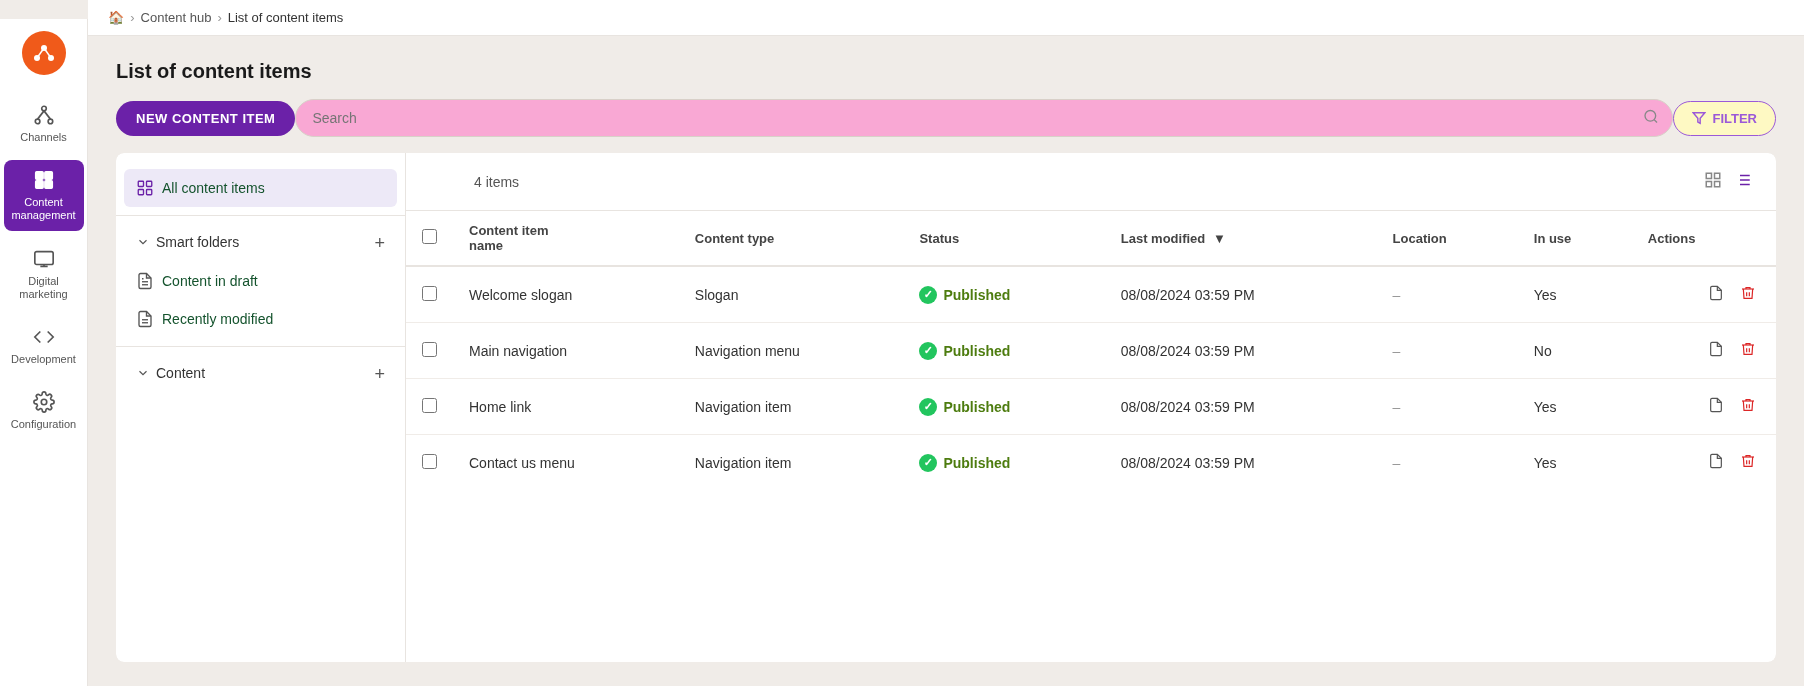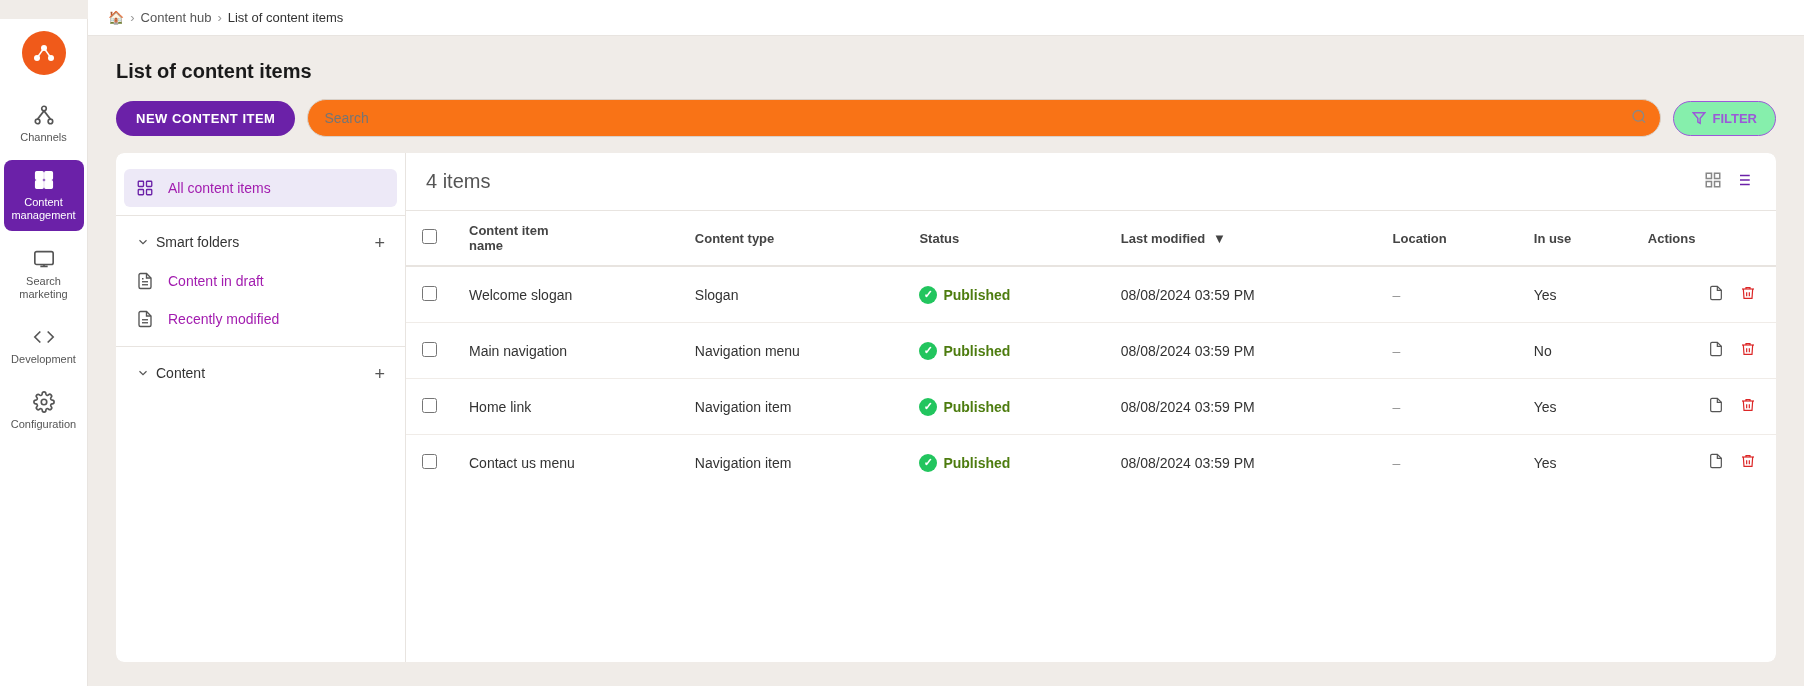--- a/index.html
+++ b/index.html
@@ -70,21 +70,21 @@
       gap: 16px;
     }
 
     .page-title {
       font-size: 20px;
       font-weight: 600;
       color: #1a1a1a;
     }
 
     .toolbar {
-      display: flex; align-items: center; gap: 12px;
+      display: flex; align-items: center; 
     }
 
     .new-content-btn {
       background: #6b21a8;
       color: white;
       border: none;
       border-radius: 24px;
       padding: 10px 20px;
       font-size: 13px;
       font-weight: 600;
@@ -96,34 +96,34 @@
     .search-bar {
       flex: 1;
       position: relative;
     }
     .search-bar input {
       width: 100%;
       padding: 10px 40px 10px 16px;
       border: 1px solid #d8d0c8;
       border-radius: 24px;
       font-size: 14px;
-      background: #f97316;
+      background: #f9a8d4;
       color: #333;
       outline: none;
     }
     .search-icon {
       position: absolute; right: 14px; top: 50%; transform: translateY(-50%);
       color: #888;
     }
 
     .filter-btn {
       display: flex; align-items: center; gap: 6px;
       border: 1.5px solid #9b59d8;
       color: #9b59d8;
-      background: #86efac;
+      background: #fef9c3;
       border-radius: 24px;
       padding: 9px 18px;
       font-size: 13px;
       font-weight: 600;
       cursor: pointer;
       white-space: nowrap;
     }
 
     
     .content-panel {
@@ -139,25 +139,25 @@
     .left-panel {
       width: 290px;
       background: #fff;
       border-radius: 8px 0 0 8px;
       padding: 16px 0;
       flex-shrink: 0;
       border-right: 1px solid #e8e4e0;
     }
 
     .left-panel-item {
-      display: flex; align-items: center; gap: 14px;
+      display: flex; align-items: center; gap: 8px;
       padding: 10px 20px;
       cursor: pointer;
       font-size: 14px;
-      color: #a21caf;
+      color: #14532d;
     }
     .left-panel-item.active { background: #ede9f7; border-radius: 6px; margin: 0 8px; padding: 10px 12px; }
     .left-panel-item svg { flex-shrink: 0; }
 
     .section-header {
       display: flex; align-items: flex-start; justify-content: space-between;
       padding: 10px 20px;
       cursor: pointer;
     }
     .section-header-left { display: flex; align-items: center; gap: 6px; font-size: 14px; color: #333; font-weight: 500; }
@@ -173,21 +173,21 @@
       display: flex;
       flex-direction: column;
       overflow: hidden;
     }
 
     .table-header-bar {
       display: flex; align-items: center; justify-content: space-between;
       padding: 14px 20px;
       border-bottom: 1px solid #e8e4e0;
     }
-    .items-count { font-size: 20px; color: #555; }
+    .items-count { font-size: 14px; color: #555; margin-left: 48px; }
     .view-toggles { display: flex; gap: 4px; }
     .view-toggle-btn {
       padding: 4px;
       border: none; background: transparent; cursor: pointer;
       color: #888; border-radius: 4px;
     }
     .view-toggle-btn.active { color: #6b21a8; }
 
     .table-wrap { overflow: auto; flex: 1; }
 
@@ -288,21 +288,21 @@
     <span class="sidebar-item-label">Content management</span>
   </div>
 
   <div class="sidebar-item">
     <div class="sidebar-icon">
       <svg width="22" height="22" viewBox="0 0 24 24" fill="none" stroke="#555" stroke-width="1.8">
         <rect x="2" y="4" width="20" height="14" rx="2"></rect>
         <path d="M8 20h8M12 18v2"></path>
       </svg>
     </div>
-    <span class="sidebar-item-label">Search marketing</span>
+    <span class="sidebar-item-label">Digital marketing</span>
   </div>
 
   <div class="sidebar-item">
     <div class="sidebar-icon">
       <svg width="22" height="22" viewBox="0 0 24 24" fill="none" stroke="#555" stroke-width="1.8">
         <polyline points="16 18 22 12 16 6"></polyline>
         <polyline points="8 6 2 12 8 18"></polyline>
       </svg>
     </div>
     <span class="sidebar-item-label">Development</span>

